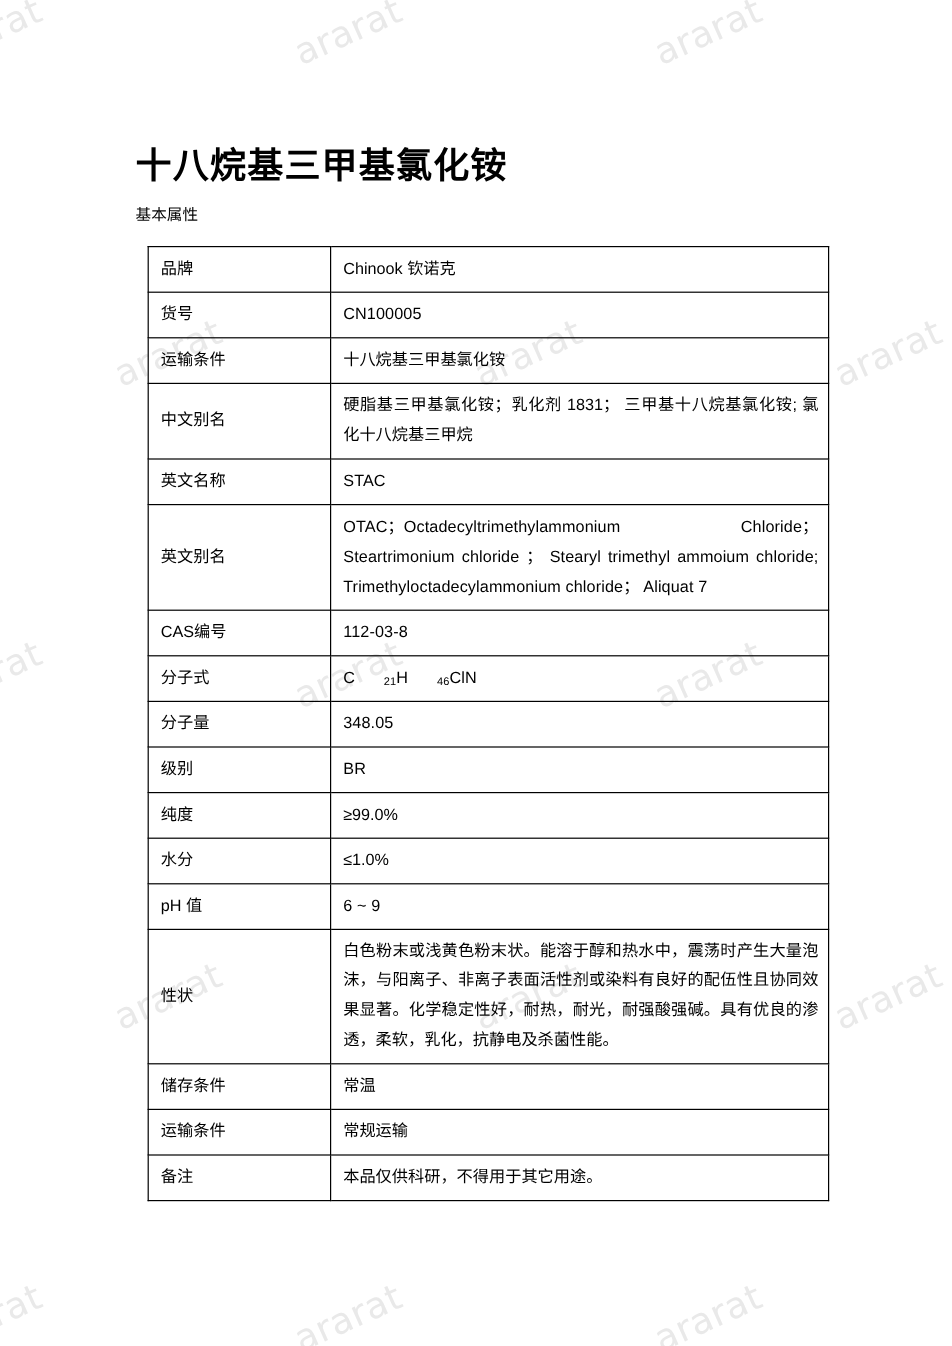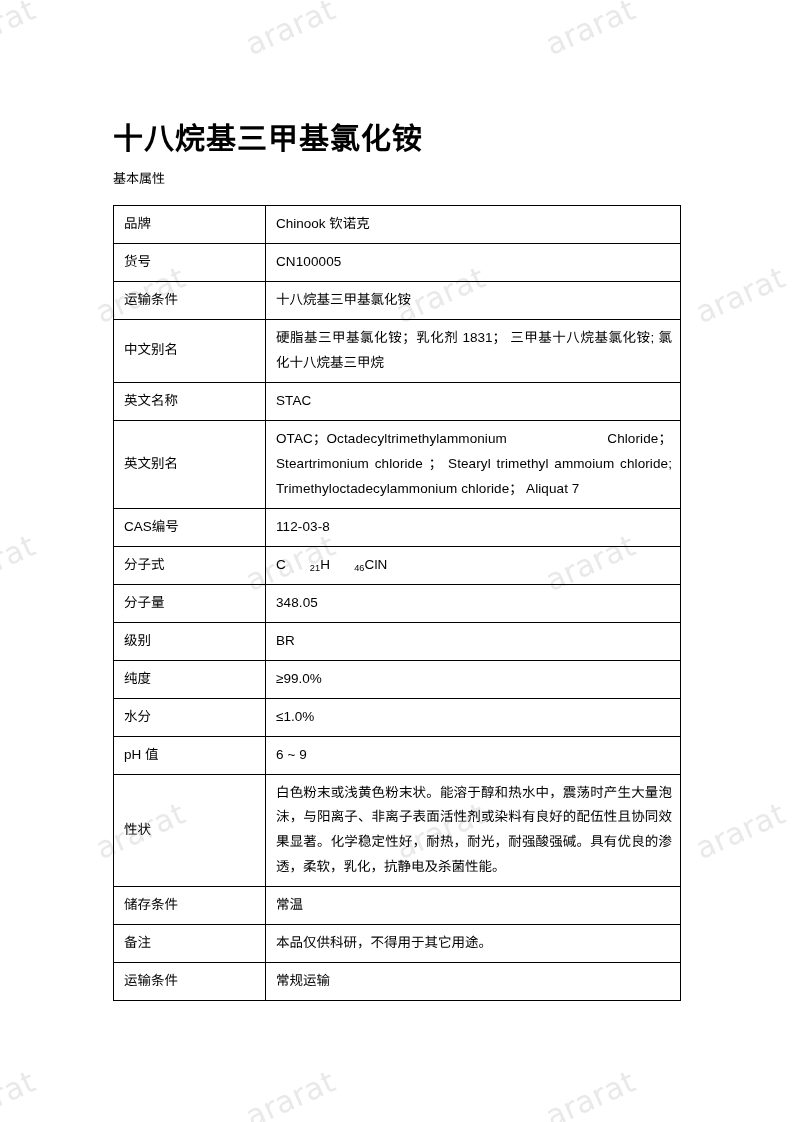--- a/index.html
+++ b/index.html
@@ -61,21 +61,21 @@
   #section-label {
     position: absolute;
     left: 113px;
     top: 170px;
     font-size: 13px;
     line-height: 1.4;
   }
 
   #props-table {
     position: absolute;
-    left: 113px;
+    left: 123px;
     top: 205px;
     width: 567px;
     border-collapse: collapse;
     table-layout: fixed;
     font-size: 13.5px;
   }
   #props-table col.c-label { width: 152px; }
   #props-table col.c-value { width: 415px; }
 
   #props-table td {
@@ -195,23 +195,23 @@
         </tr>
         <tr>
           <td class="label-cell">性状</td>
           <td class="value-cell">白色粉末或浅黄色粉末状。能溶于醇和热水中，震荡时产生大量泡沫，与阳离子、非离子表面活性剂或染料有良好的配伍性且协同效果显著。化学稳定性好，耐热，耐光，耐强酸强碱。具有优良的渗透，柔软，乳化，抗静电及杀菌性能。</td>
         </tr>
         <tr>
           <td class="label-cell">储存条件</td>
           <td class="value-cell">常温</td>
         </tr>
         <tr>
+          <td class="label-cell">运输条件</td>
+          <td class="value-cell">常规运输</td>
+        </tr>
+        <tr>
           <td class="label-cell">备注</td>
           <td class="value-cell">本品仅供科研，不得用于其它用途。</td>
         </tr>
-        <tr>
-          <td class="label-cell">运输条件</td>
-          <td class="value-cell">常规运输</td>
-        </tr>
       </tbody>
   </table>
 
 </div>
 
 </body></html>

